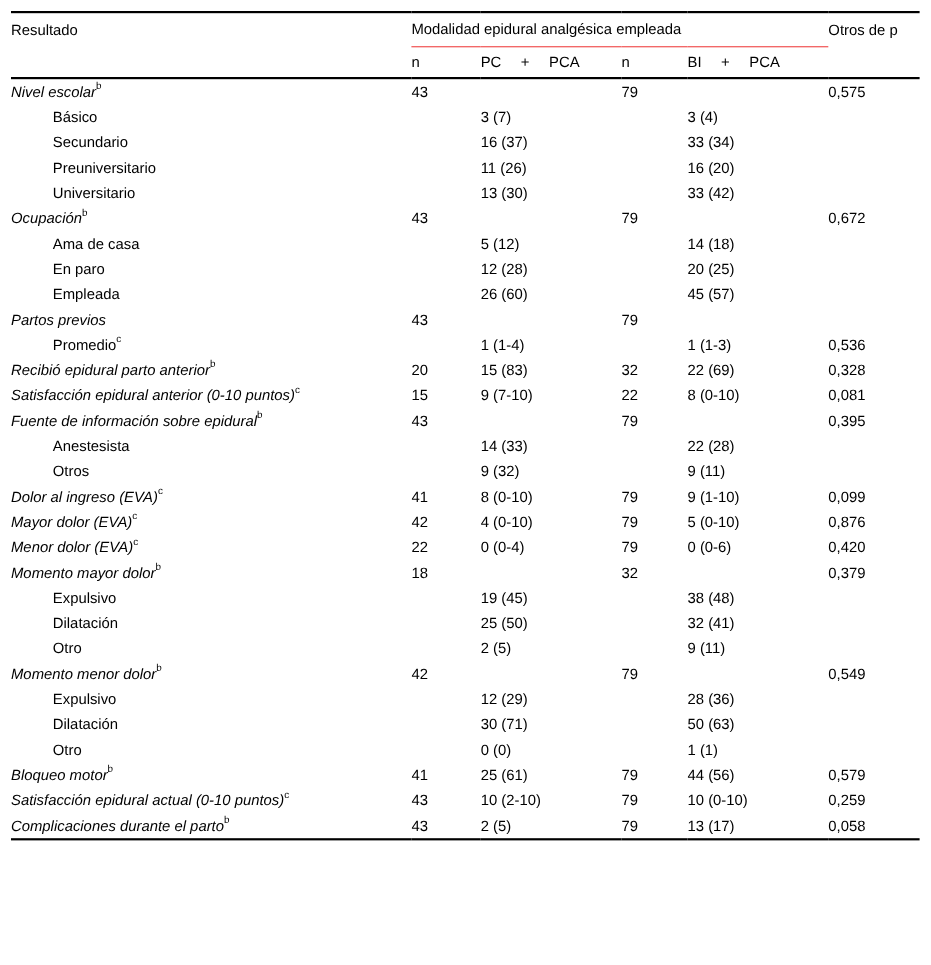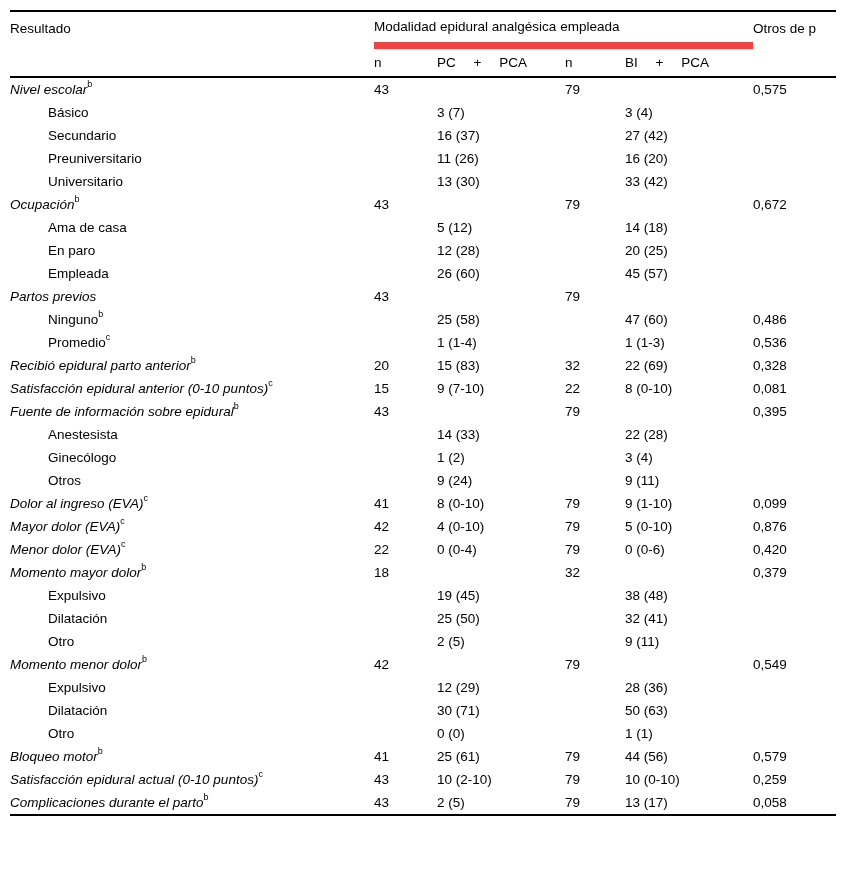--- a/index.html
+++ b/index.html
@@ -30,21 +30,21 @@
     padding: 0;
     text-align: left;
     vertical-align: middle;
     font-weight: normal;
     white-space: nowrap;
     overflow: hidden;
   }
   tr.hdr-row-1 th { height: 30px; }
   tr.hdr-row-2 th { height: 27px; border-bottom: 2px solid #000; }
   th.lbl-col { padding-left: 14px; }
-  th.modalidad { border-bottom: 7px solid #ef4444; margin-top: 34px; }
+  th.modalidad { border-bottom: 1px solid #ef4444; margin-top: 34px; }
   tbody td { height: 23px; }
   td.label { padding-left: 14px; }
   td.label.indent { padding-left: 38px; }
   td.label.italic { font-style: italic; }
   sup {
     font-size: 9px;
     line-height: 0;
     font-style: normal;
     position: relative;
     top: -1px;
@@ -94,21 +94,21 @@
           <td>3 (7)</td>
           <td></td>
           <td>3 (4)</td>
           <td></td>
         </tr>
         <tr>
           <td class="label indent">Secundario</td>
           <td></td>
           <td>16 (37)</td>
           <td></td>
-          <td>27 (42)</td>
+          <td>33 (34)</td>
           <td></td>
         </tr>
         <tr>
           <td class="label indent">Preuniversitario</td>
           <td></td>
           <td>11 (26)</td>
           <td></td>
           <td>16 (20)</td>
           <td></td>
         </tr>
@@ -152,28 +152,20 @@
           <td>45 (57)</td>
           <td></td>
         </tr>
         <tr>
           <td class="label italic">Partos previos</td>
           <td>43</td>
           <td></td>
           <td>79</td>
           <td></td>
           <td></td>
-        </tr>
-        <tr>
-          <td class="label indent">Ninguno<sup>b</sup></td>
-          <td></td>
-          <td>25 (58)</td>
-          <td></td>
-          <td>47 (60)</td>
-          <td>0,486</td>
         </tr>
         <tr>
           <td class="label indent">Promedio<sup>c</sup></td>
           <td></td>
           <td>1 (1-4)</td>
           <td></td>
           <td>1 (1-3)</td>
           <td>0,536</td>
         </tr>
         <tr>
@@ -202,31 +194,23 @@
         </tr>
         <tr>
           <td class="label indent">Anestesista</td>
           <td></td>
           <td>14 (33)</td>
           <td></td>
           <td>22 (28)</td>
           <td></td>
         </tr>
         <tr>
-          <td class="label indent">Ginecólogo</td>
-          <td></td>
-          <td>1 (2)</td>
-          <td></td>
-          <td>3 (4)</td>
-          <td></td>
-        </tr>
-        <tr>
           <td class="label indent">Otros</td>
           <td></td>
-          <td>9 (24)</td>
+          <td>9 (32)</td>
           <td></td>
           <td>9 (11)</td>
           <td></td>
         </tr>
         <tr>
           <td class="label italic">Dolor al ingreso (EVA)<sup>c</sup></td>
           <td>41</td>
           <td>8 (0-10)</td>
           <td>79</td>
           <td>9 (1-10)</td>

